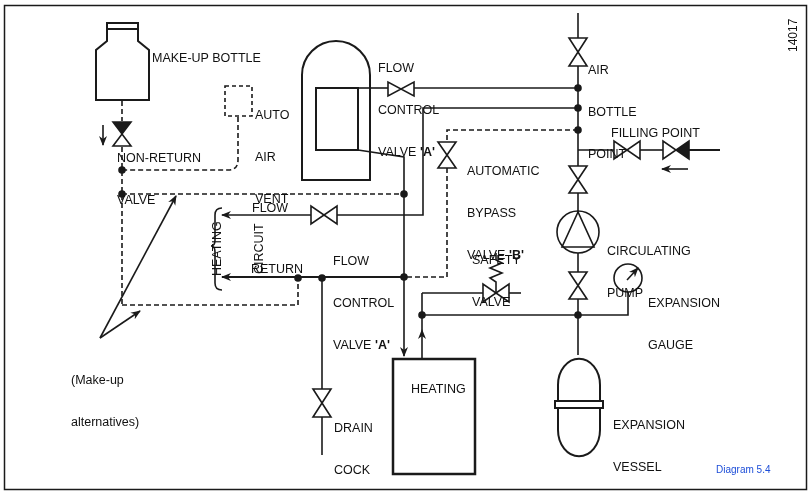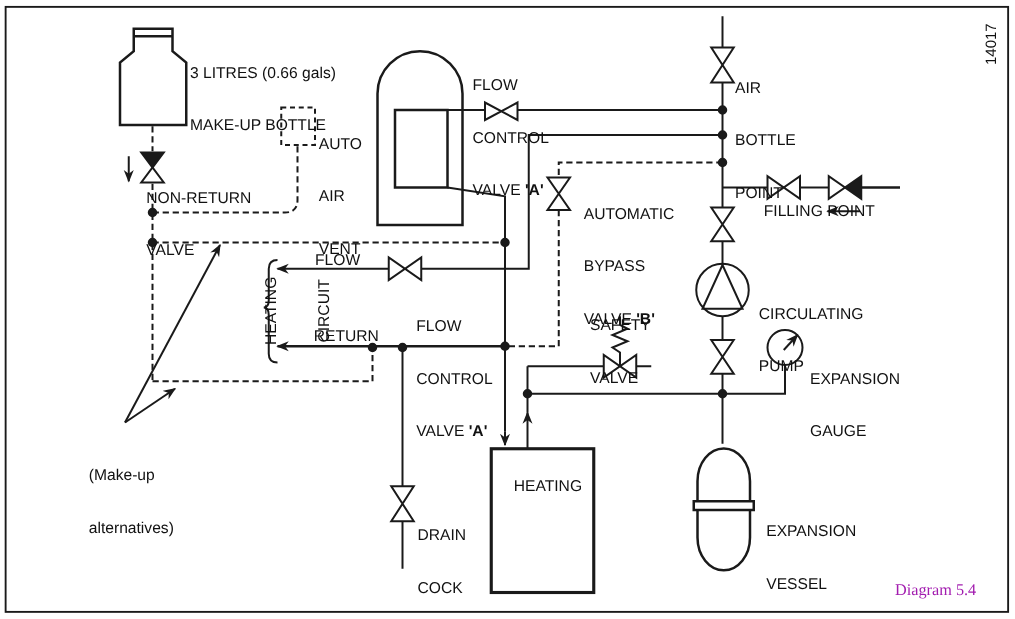--- a/index.html
+++ b/index.html
@@ -2,21 +2,21 @@
 <html><head>
 <meta charset="utf-8">
 <style>
   html, body { margin: 0; padding: 0; background: #ffffff; }
   body { width: 812px; height: 495px; position: relative; overflow: hidden; font-family: "Liberation Sans", sans-serif; }
   #diagram { position: absolute; left: 0; top: 0; }
   .lbl { position: absolute; font-family: "Liberation Sans", sans-serif; font-size: 12.5px; line-height: 14px; color: #111; white-space: pre; }
   .lbl b { font-weight: bold; }
   .rot { position: absolute; font-family: "Liberation Sans", sans-serif; font-size: 12px; color: #111; transform: rotate(-90deg); transform-origin: left top; white-space: nowrap; }
   .heat { position: absolute; font-family: "Liberation Sans", sans-serif; font-size: 12.5px; line-height: 14px; color: #111; transform: rotate(-90deg); transform-origin: left top; white-space: pre; text-align: center; }
-  .caption { position: absolute; font-family: Liberation Serif, serif; font-size: 13px; color: #a21caf; }
+  .caption { position: absolute; font-family: Liberation Sans, sans-serif; font-size: 10px; color: #1d4ed8; }
 </style>
 </head>
 <body>
 
 <svg id="diagram" width="812" height="495" viewBox="0 0 812 495" xmlns="http://www.w3.org/2000/svg">
   <defs>
     <marker id="arrowHead" markerWidth="10" markerHeight="10" refX="9" refY="5" orient="auto" markerUnits="userSpaceOnUse">
       <path d="M0,1 L10,5 L0,9 L3,5 Z" fill="#1a1a1a"></path>
     </marker>
   </defs>
@@ -135,21 +135,20 @@
       <rect x="555" y="401" width="48" height="7" fill="#fff"></rect>
     </g>
 
     <rect x="393" y="359" width="82" height="115" stroke-width="2.5"></rect>
 
     <path d="M222,208 Q215,208 215,215 L215,240 Q215,246 211,246 Q215,246 215,252 L215,283 Q215,290 222,290"></path>
   </g>
 </svg>
 
 <div class="lbl" style="left:152px;top:23px;">
-  <div>3 LITRES (0.66 gals)</div>
   <div>MAKE-UP BOTTLE</div>
 </div>
 <div class="lbl" style="left:255px;top:80px;">
   <div>AUTO</div>
   <div>AIR</div>
   <div>VENT</div>
 </div>
 <div class="lbl" style="left:117px;top:123px;">
   <div>NON-RETURN</div>
   <div>VALVE</div>
@@ -162,21 +161,21 @@
 <div class="lbl" style="left:588px;top:35px;">
   <div>AIR</div>
   <div>BOTTLE</div>
   <div>POINT</div>
 </div>
 <div class="lbl" style="left:467px;top:136px;">
   <div>AUTOMATIC</div>
   <div>BYPASS</div>
   <div>VALVE <b>'B'</b></div>
 </div>
-<div class="lbl" style="left:611px;top:126px;margin-top:36px;">FILLING POINT</div>
+<div class="lbl" style="left:611px;top:126px;">FILLING POINT</div>
 <div class="lbl" style="left:252px;top:201px;">FLOW</div>
 <div class="lbl" style="left:251px;top:262px;">RETURN</div>
 <div class="heat" style="left:182px;top:276px;">
   <div>HEATING</div>
   <div>CIRCUIT</div>
 </div>
 <div class="lbl" style="left:333px;top:226px;">
   <div>FLOW</div>
   <div>CONTROL</div>
   <div>VALVE <b>'A'</b></div>

